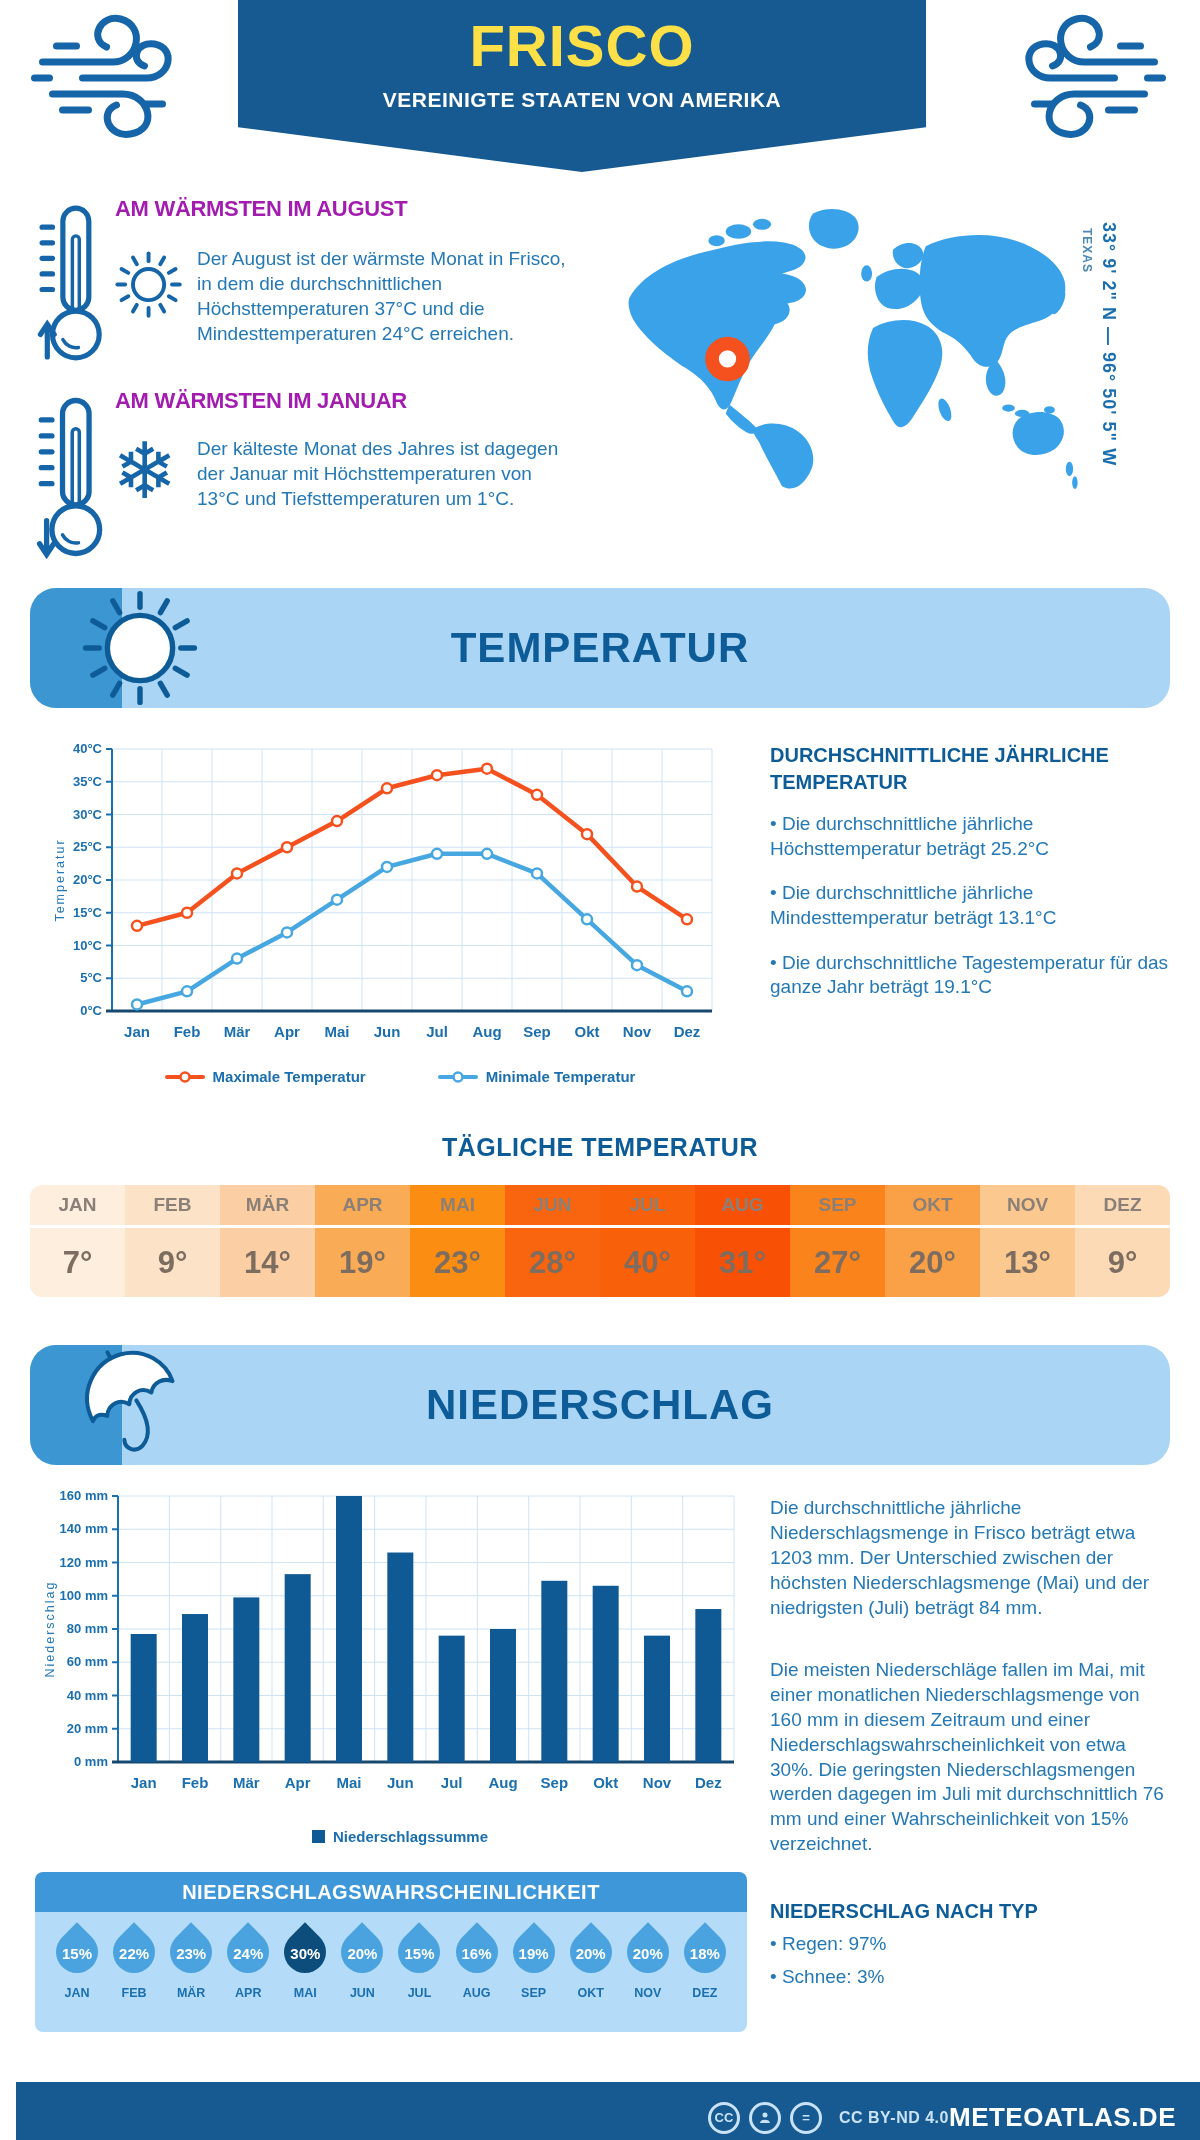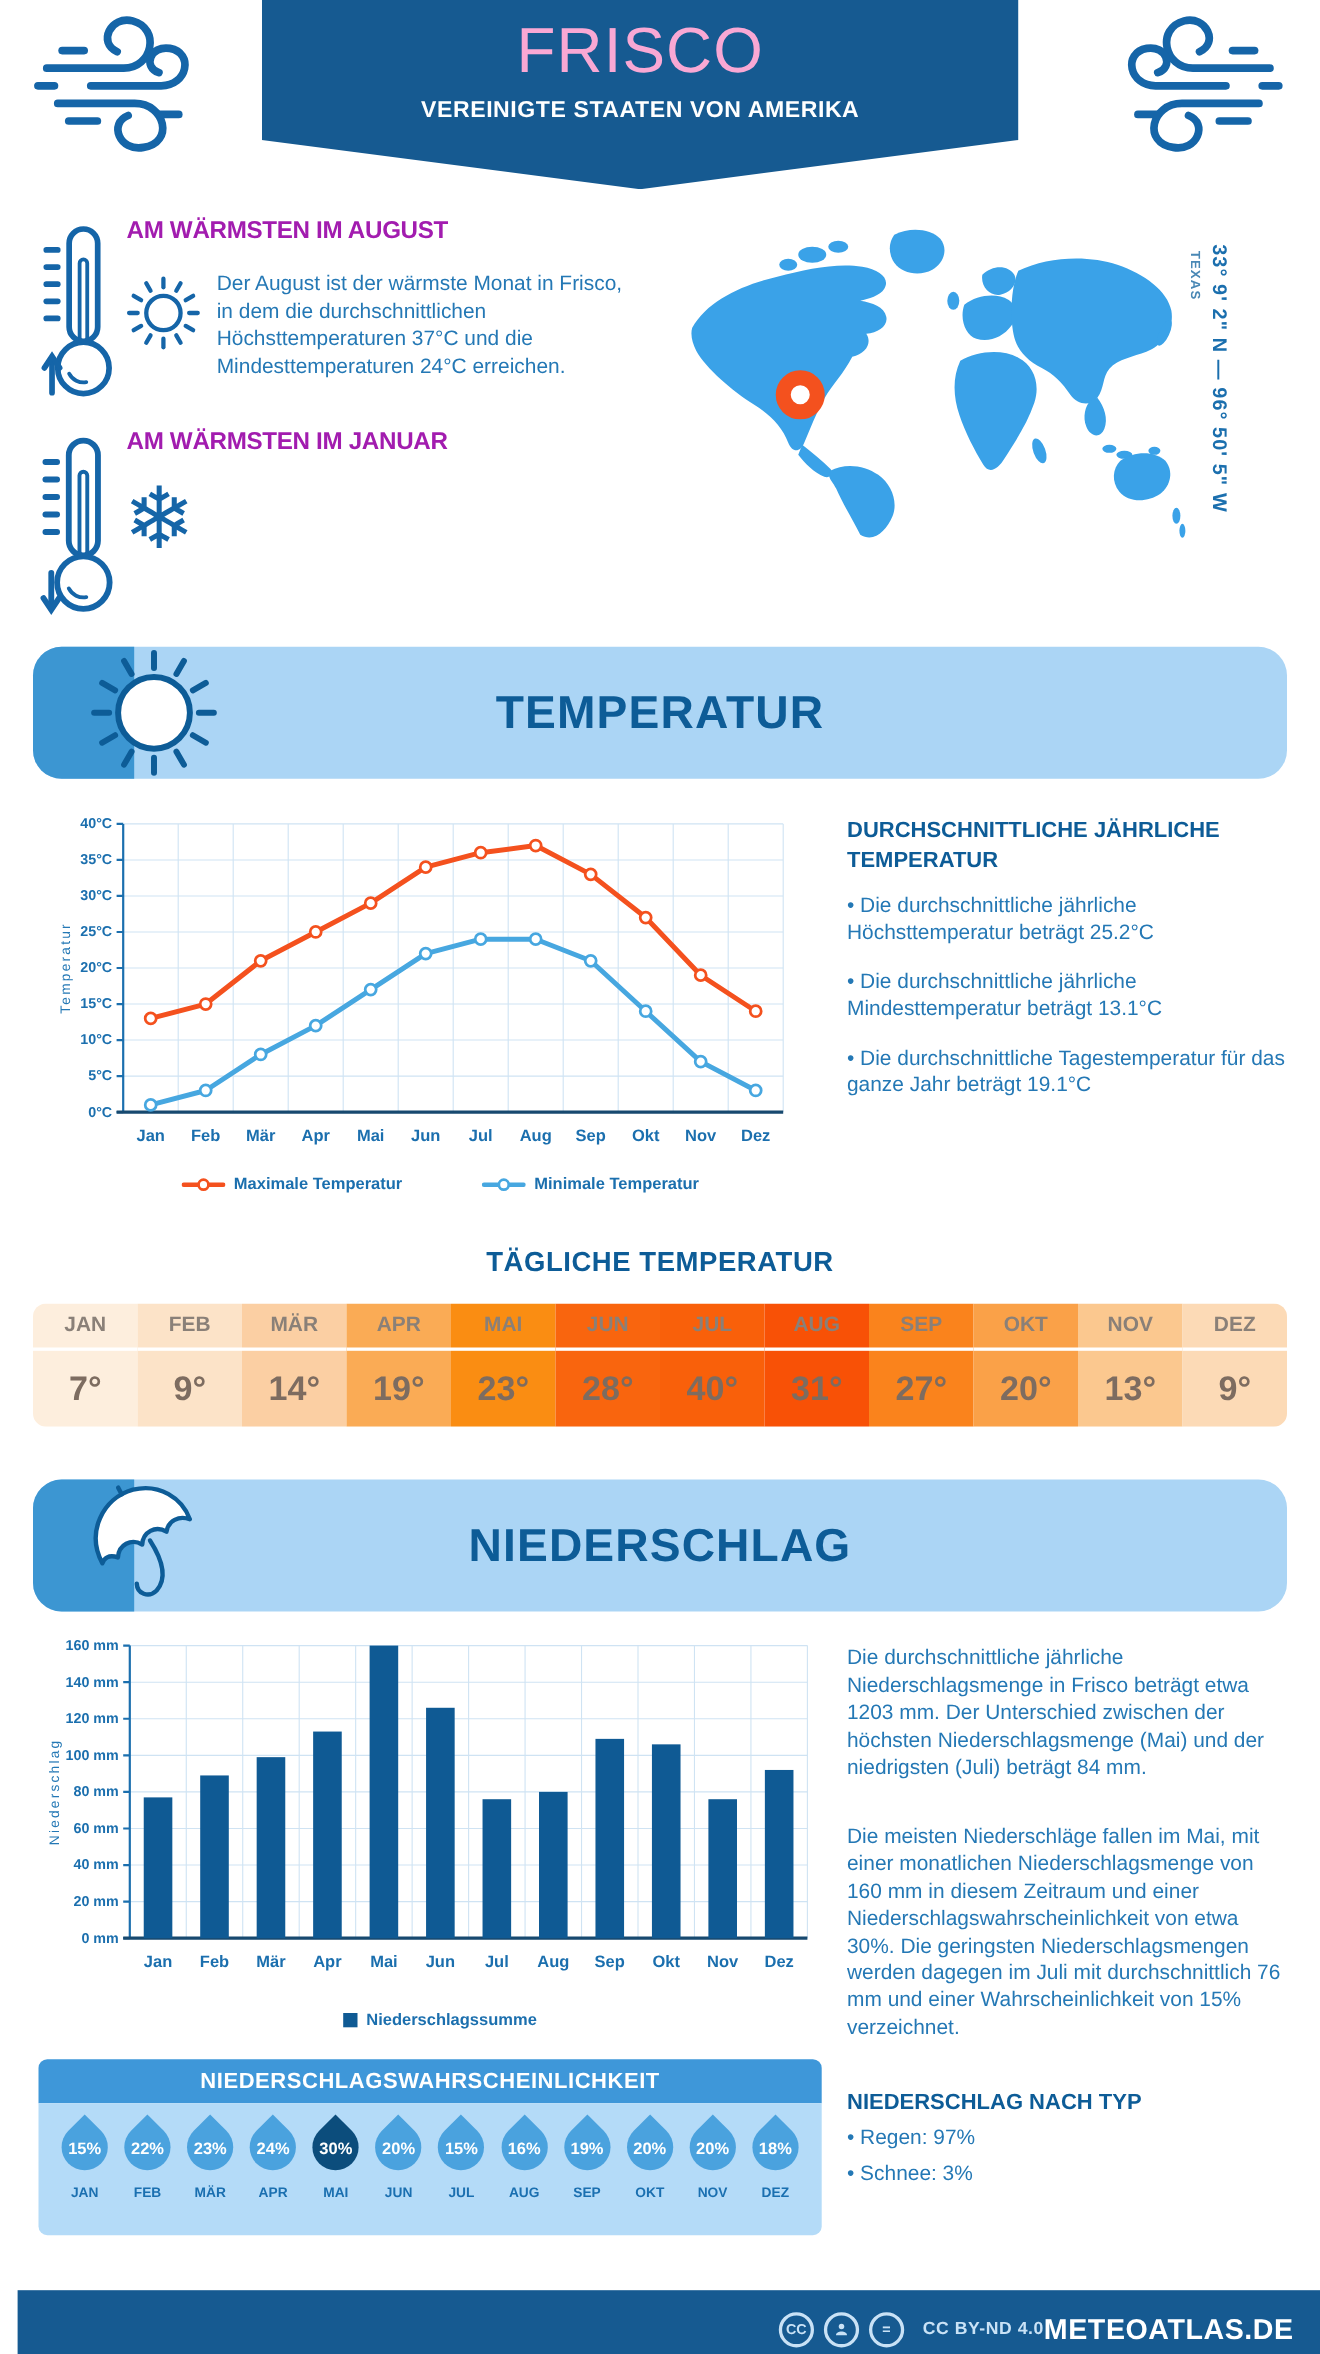--- a/index.html
+++ b/index.html
@@ -3,21 +3,21 @@
 <meta charset="utf-8">
 <style>
   html,body{margin:0;padding:0;background:#fff;}
   .canvas{position:relative;width:1200px;height:2140px;background:#fff;overflow:hidden;
           font-family:"Liberation Sans",sans-serif;}
   .abs{position:absolute;}
   
   .banner-top{left:238px;top:0;width:688px;height:172px;background:#165a91;
     clip-path:polygon(0 0,100% 0,100% 74%,50% 100%,0 74%);}
   .banner-top .btitle{position:absolute;left:0;right:0;top:12px;text-align:center;
-    color:#f9a8d4;font-size:58px;font-weight:400;letter-spacing:1px;}
+    color:#fde047;font-size:58px;font-weight:700;letter-spacing:1px;}
   .banner-top .bsub{position:absolute;left:0;right:0;top:88px;text-align:center;
     color:#fff;font-size:21px;font-weight:700;letter-spacing:.5px;}
   
   .h-title{font-size:22px;font-weight:800;color:#a21caf;letter-spacing:-.3px;}
   .h-text{font-size:19px;line-height:1.32;color:#2478b5;}
   .snow{font-size:78px;color:#1565a8;line-height:1;}
   
   .vtext{writing-mode:vertical-rl;text-orientation:mixed;}
   .map-region{color:#4a88b5;font-size:12px;font-weight:600;letter-spacing:1px;}
   .map-coords{color:#1b6fae;font-size:18px;font-weight:800;letter-spacing:1px;}
@@ -146,20 +146,21 @@
       <rect x="30" y="6" width="30" height="118" rx="15" fill="#fff"></rect>
       <circle cx="45" cy="152" r="27" fill="#fff"></circle>
       <rect x="41" y="38" width="8" height="86" rx="4" stroke-width="4"></rect>
       <path d="M30,158 A17,17 0 0,0 48,167" stroke-width="4"></path>
       <line x1="12" y1="142" x2="12" y2="178"></line>
       <polyline points="4,168 12,180 20,168"></polyline>
     </g>
   </svg>
   <div class="abs h-title" style="left:115px;top:388px;width:480px">AM WÄRMSTEN IM JANUAR</div>
   <div class="abs snow" style="left:112px;top:432px">❄</div>
+  <div class="abs h-text" style="left:197px;top:436px;width:380px">Der kälteste Monat des Jahres ist dagegen der Januar mit Höchsttemperaturen von 13°C und Tiefsttemperaturen um 1°C.</div>
 
   <svg class="abs" style="left:602px;top:192px" width="482" height="312" viewBox="0 0 530 340">
     <g fill="#3aa2e8">
       <path d="M30,115 C45,88 80,72 115,64 C145,56 175,50 200,54 C218,57 228,66 222,76 C218,83 206,86 198,88 C210,90 222,94 224,104 C226,113 216,120 204,121 C210,130 204,141 190,144 C182,160 170,172 162,186 C154,200 148,216 142,230 C138,240 130,240 126,230 C120,214 108,202 92,192 C70,178 44,156 34,138 C30,130 28,122 30,115 Z"></path>
       <ellipse cx="150" cy="42" rx="14" ry="8"></ellipse>
         <ellipse cx="176" cy="34" rx="10" ry="6"></ellipse>
         <ellipse cx="126" cy="52" rx="9" ry="6"></ellipse>
       <path d="M232,22 C248,14 268,16 278,26 C286,36 282,50 270,57 C257,64 240,61 232,50 C226,41 226,30 232,22 Z"></path>
       <path d="M140,232 C150,240 160,248 168,256 C172,260 168,266 162,264 C152,260 142,250 136,242 Z"></path>
       <path d="M168,258 C182,250 202,252 216,262 C230,272 236,290 230,304 C224,318 212,330 198,322 C190,306 180,290 174,276 C170,268 164,264 168,258 Z"></path>

